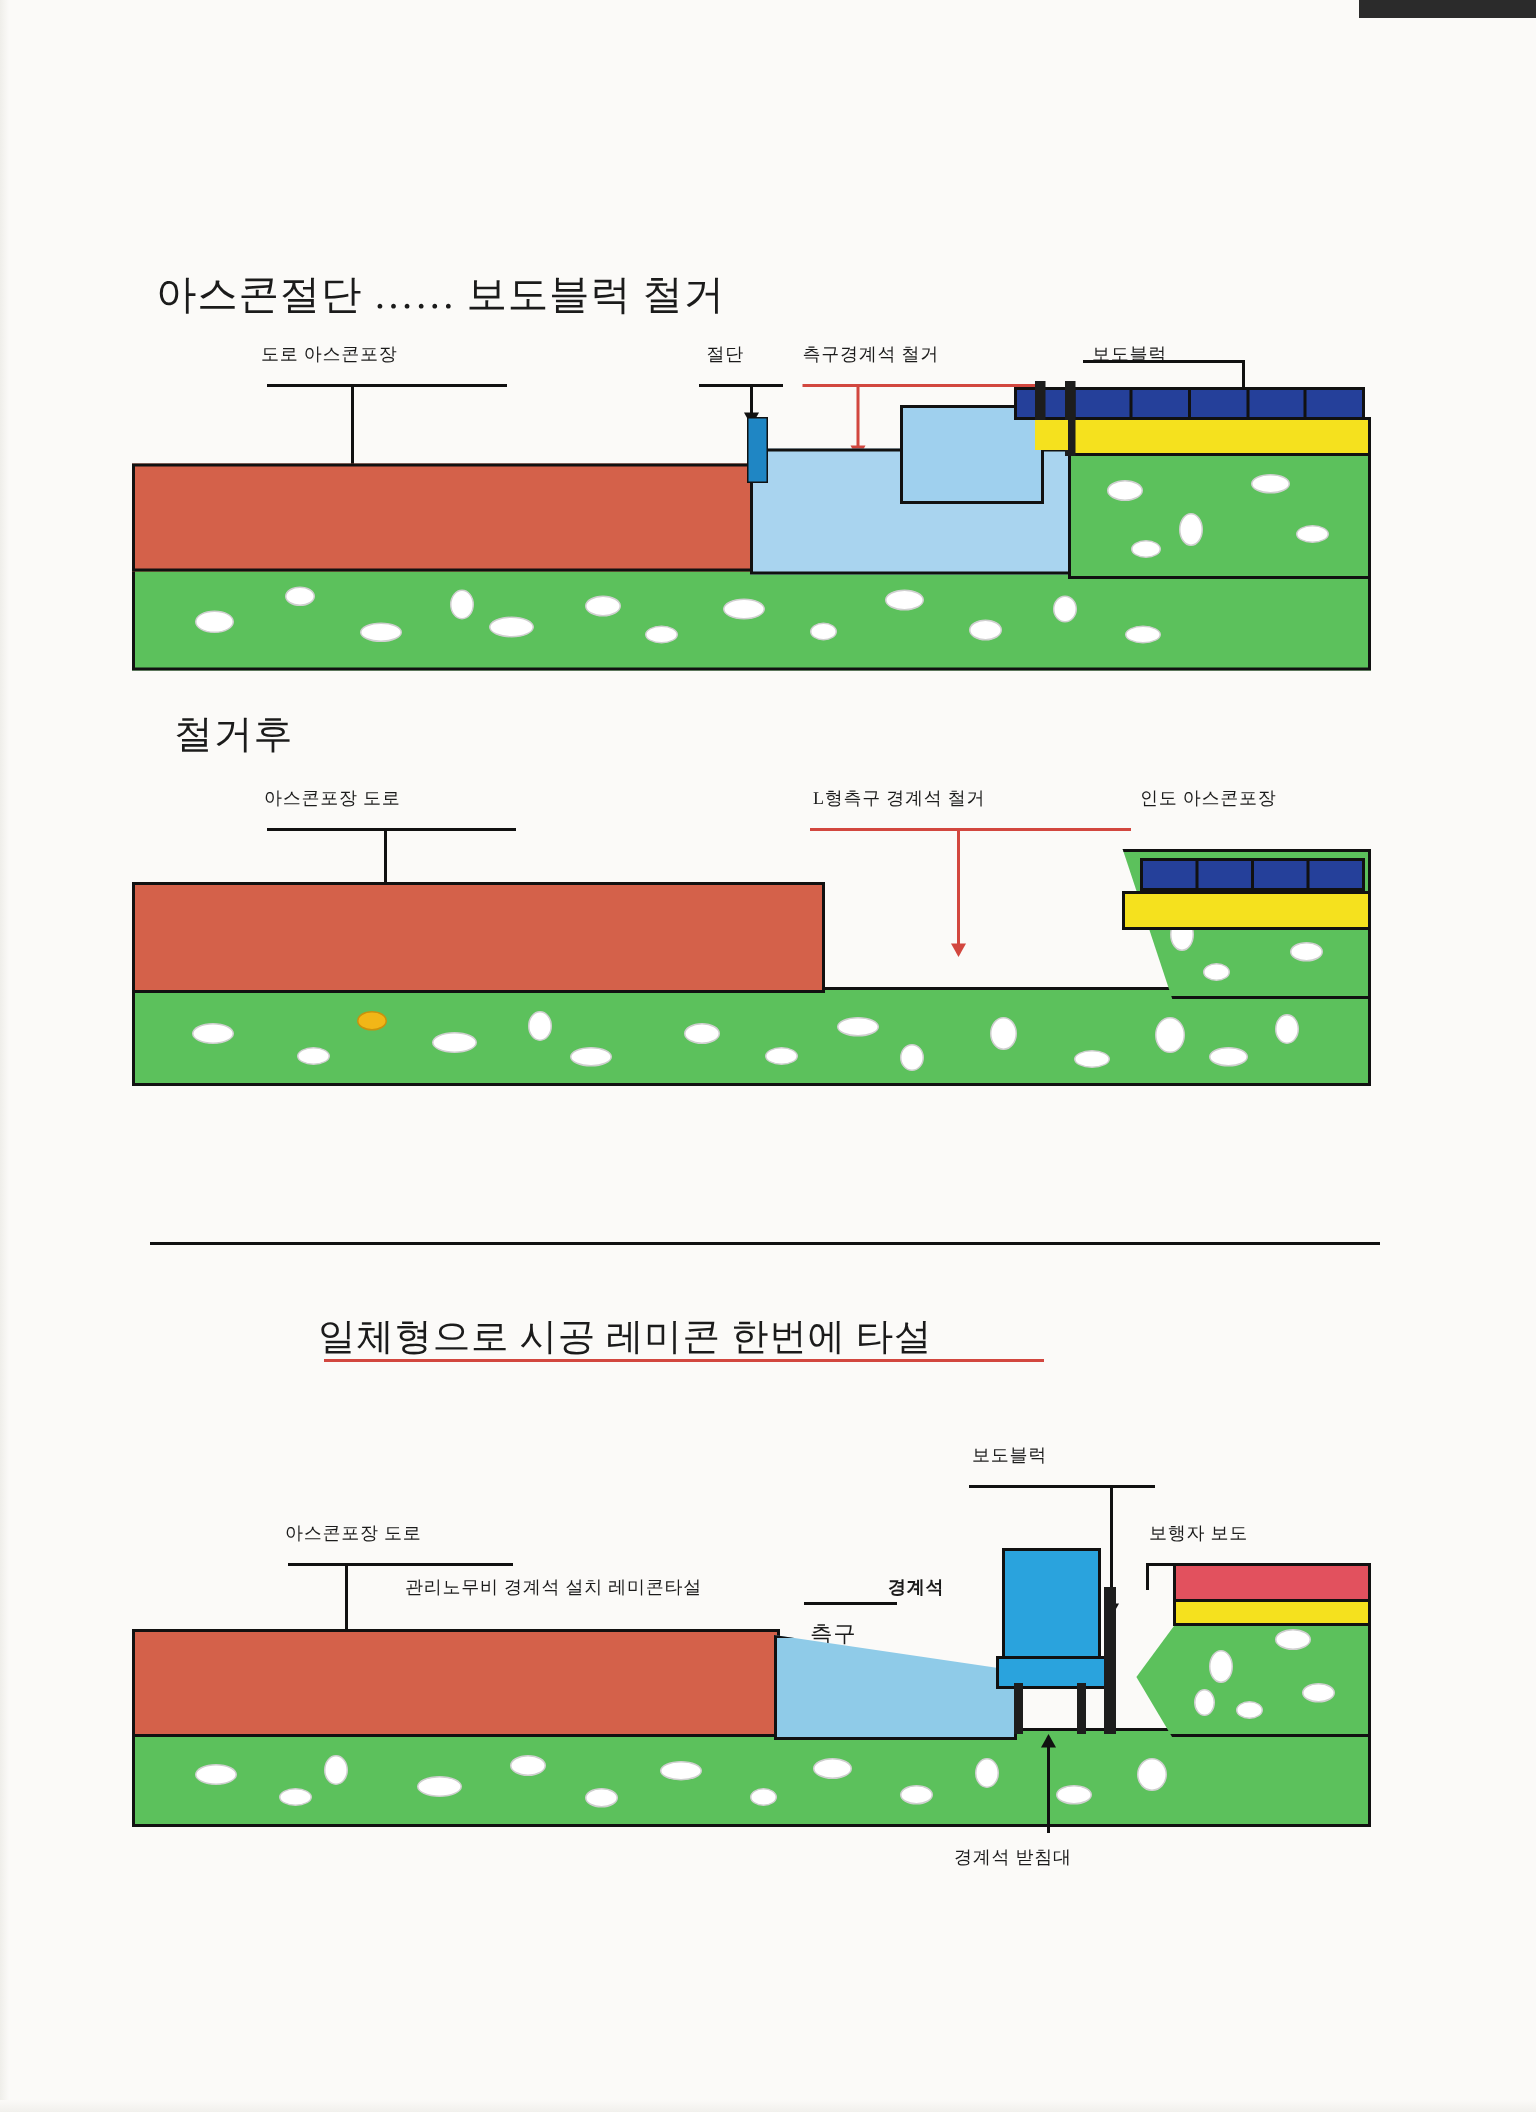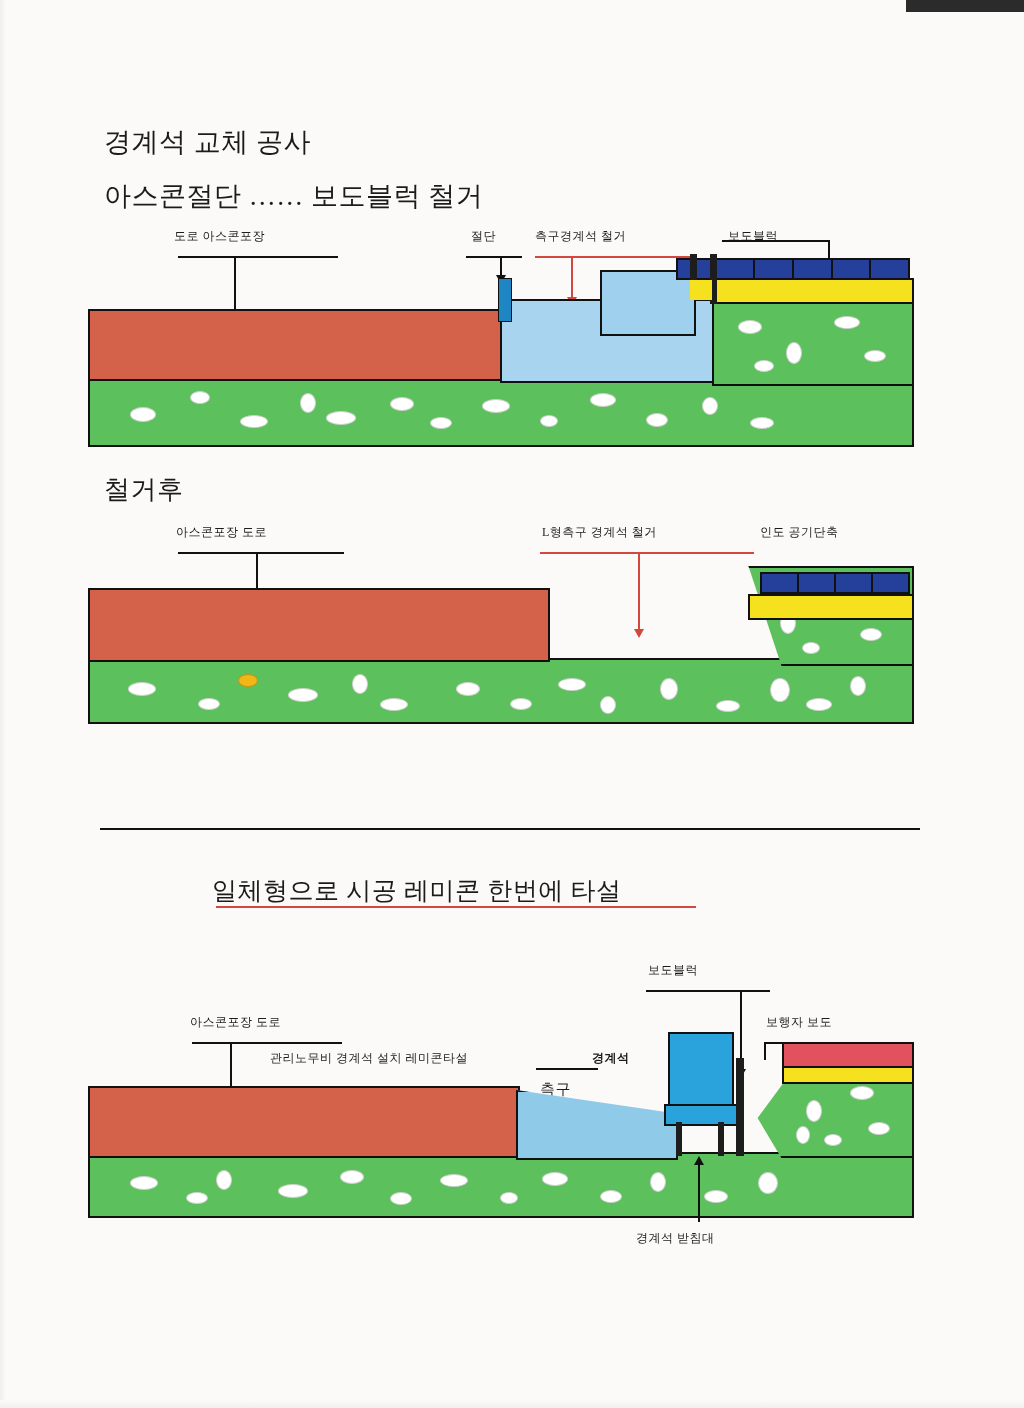--- a/index.html
+++ b/index.html
@@ -203,21 +203,20 @@
   }
 </style>
 </head>
 <body>
 
 <div class="page">
   <div class="paper-edge-l"></div>
   <div class="paper-edge-b"></div>
   <div class="scan-bar"></div>
 
-  <div class="t h1" style="left:104px; top:124px;">경계석 교체 공사</div>
   <div class="t h1" style="left:104px; top:178px;">아스콘절단 …… 보도블럭 철거</div>
 
   <div class="fig">
 
     <div class="t lbl" style="left:174px; top:228px;">도로 아스콘포장</div>
     <div class="t lbl" style="left:471px; top:228px;">절단</div>
     <div class="t lbl" style="left:535px; top:228px;">측구경계석 철거</div>
     <div class="t lbl" style="left:728px; top:228px;">보도블럭</div>
 
     <div class="hline" style="left:178px; top:256px; width:160px;"></div>
@@ -270,25 +269,25 @@
         <i></i>
         <i></i>
         <i></i>
     </div>
     <div class="dark-post" style="left:690px; top:254px; width:7px; height:46px;"></div>
     <div class="dark-post" style="left:710px; top:254px; width:7px; height:50px;"></div>
     <div class="yellow" style="left:690px; top:280px; width:22px; height:20px; border:none;"></div>
   </div>
 
   <div class="fig">
-    <div class="t h2" style="left:104px; top:472px;">철거후</div>
+    <div class="t h2" style="left:116px; top:472px;">철거후</div>
 
     <div class="t lbl" style="left:176px; top:524px;">아스콘포장  도로</div>
     <div class="t lbl" style="left:542px; top:524px;">L형측구 경계석 철거</div>
-    <div class="t lbl" style="left:760px; top:524px;">인도 공기단축</div>
+    <div class="t lbl" style="left:760px; top:524px;">인도 아스콘포장</div>
 
     <div class="hline" style="left:178px; top:552px; width:166px;"></div>
     <div class="arrow-down" style="left:256px; top:552px; height:58px;"></div>
 
     <div class="hline-red" style="left:540px; top:552px; width:214px;"></div>
     <div class="arrow-down-red" style="left:638px; top:552px; height:78px;"></div>
 
     <div class="soil" style="left:88px; top:658px; width:822px; height:62px;">
       <span class="stone" style="left:38px; top:22px; width:26px; height:12px;"></span>
       <span class="stone y" style="left:148px; top:14px; width:18px; height:11px;"></span>

